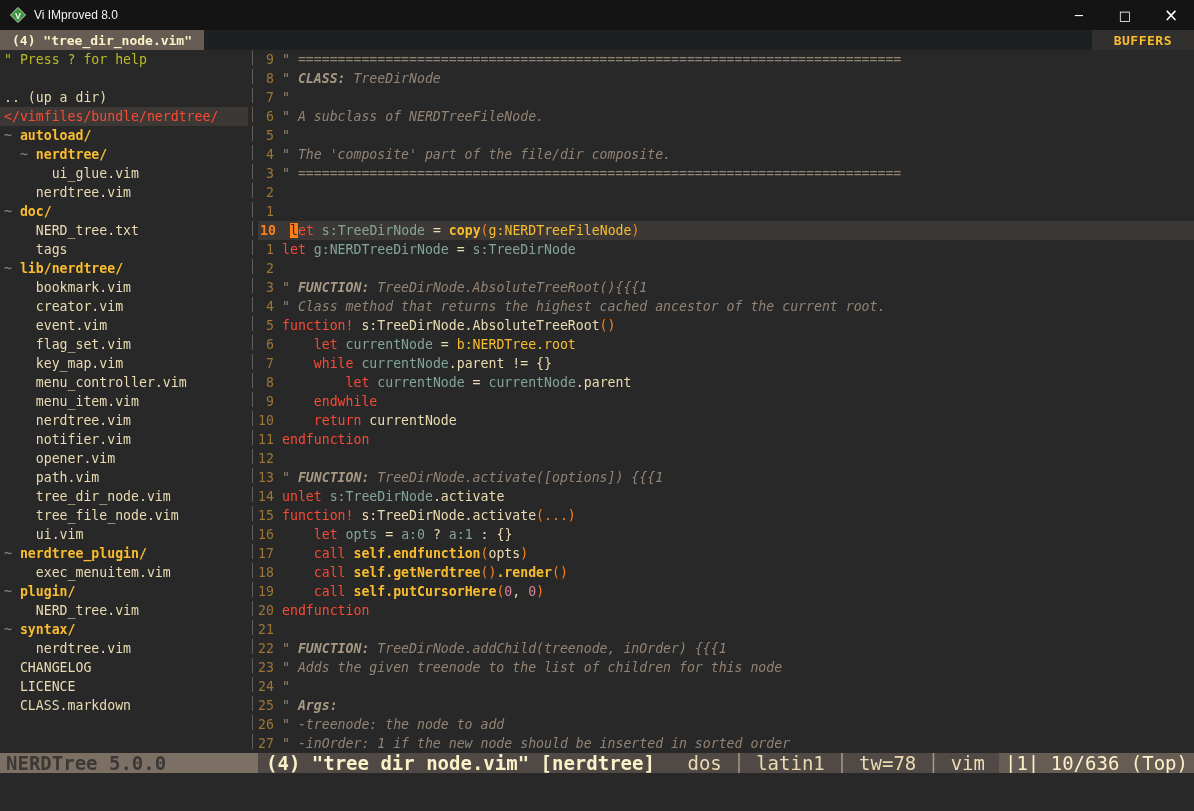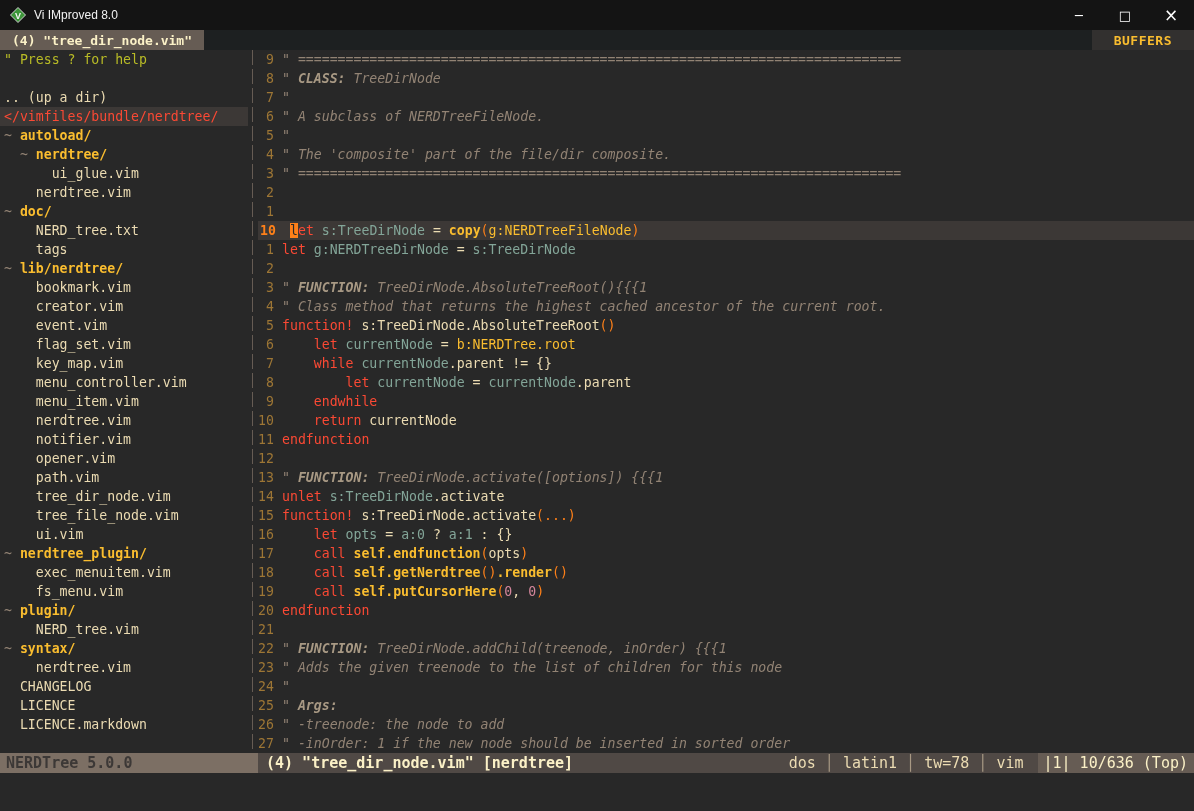--- a/index.html
+++ b/index.html
@@ -77,21 +77,21 @@
   .s-ct { color:#a89984; font-style:italic; font-weight:bold;text-align:right; }
   .s-k { color:var(--red, #fb4934); }
   .s-v { color:var(--blue, #83a598);margin-top:32px; }
   .s-f { color:var(--yellow, #fabd2f); font-weight:bold; }
   .s-y { color:var(--yellow, #fabd2f);margin-top:16px; }
   .s-o { color:var(--orange, #fe8019); }
   .s-n { color:var(--purple, #d3869b); }
   .s-cursor { background:var(--orange, #fe8019); color:#282828; }
 
   
-  .statusline { height:20px; flex:none; display:flex; font-size:15px; line-height:20px; }
+  .statusline { height:20px; flex:none; display:flex; font-size:19px; line-height:20px; }
   .st-nc {
     width:258px; flex:none; background:var(--statusncbg, #7c6f64);
     color:#3c3836; font-weight:bold; padding-left:6px; white-space:pre;
   }
   .st-main {
     flex:1; background:var(--statusbg, #504945); color:var(--fg, #ebdbb2);
     display:flex; align-items:center; padding:0 0 0 8px; white-space:pre; overflow:hidden;
   }
   .st-file { font-weight:bold; color:#fbf1c7; }
   .st-right { margin-left:auto; white-space:pre; }
@@ -156,28 +156,27 @@
         <div class="trow t-file"><span class="pre">    </span><span class="nm">menu_item.vim</span></div>
         <div class="trow t-file"><span class="pre">    </span><span class="nm">nerdtree.vim</span></div>
         <div class="trow t-file"><span class="pre">    </span><span class="nm">notifier.vim</span></div>
         <div class="trow t-file"><span class="pre">    </span><span class="nm">opener.vim</span></div>
         <div class="trow t-file"><span class="pre">    </span><span class="nm">path.vim</span></div>
         <div class="trow t-file"><span class="pre">    </span><span class="nm">tree_dir_node.vim</span></div>
         <div class="trow t-file"><span class="pre">    </span><span class="nm">tree_file_node.vim</span></div>
         <div class="trow t-file"><span class="pre">    </span><span class="nm">ui.vim</span></div>
         <div class="trow t-dir"><span class="pre">~ </span><span class="nm">nerdtree_plugin/</span></div>
         <div class="trow t-file"><span class="pre">    </span><span class="nm">exec_menuitem.vim</span></div>
-        <div class="trow t-file"><span class="pre">    </span><span class="nm">fs_menu.vim</span></div>
         <div class="trow t-dir"><span class="pre">~ </span><span class="nm">plugin/</span></div>
         <div class="trow t-file"><span class="pre">    </span><span class="nm">NERD_tree.vim</span></div>
         <div class="trow t-dir"><span class="pre">~ </span><span class="nm">syntax/</span></div>
         <div class="trow t-file"><span class="pre">    </span><span class="nm">nerdtree.vim</span></div>
         <div class="trow t-file"><span class="pre">  </span><span class="nm">CHANGELOG</span></div>
         <div class="trow t-file"><span class="pre">  </span><span class="nm">LICENCE</span></div>
-        <div class="trow t-file"><span class="pre">  </span><span class="nm">LICENCE.markdown</span></div>
+        <div class="trow t-file"><span class="pre">  </span><span class="nm">CLASS.markdown</span></div>
       </div>
     <div class="split"></div>
     <div class="editor">
         <div class="eline"><span class="lnum">9</span><span class="lcode"><span class="s-c">" ============================================================================</span></span></div>
         <div class="eline"><span class="lnum">8</span><span class="lcode"><span class="s-c">" </span><span class="s-ct">CLASS:</span><span class="s-c"> TreeDirNode</span></span></div>
         <div class="eline"><span class="lnum">7</span><span class="lcode"><span class="s-c">"</span></span></div>
         <div class="eline"><span class="lnum">6</span><span class="lcode"><span class="s-c">" A subclass of NERDTreeFileNode.</span></span></div>
         <div class="eline"><span class="lnum">5</span><span class="lcode"><span class="s-c">"</span></span></div>
         <div class="eline"><span class="lnum">4</span><span class="lcode"><span class="s-c">" The 'composite' part of the file/dir composite.</span></span></div>
         <div class="eline"><span class="lnum">3</span><span class="lcode"><span class="s-c">" ============================================================================</span></span></div>

